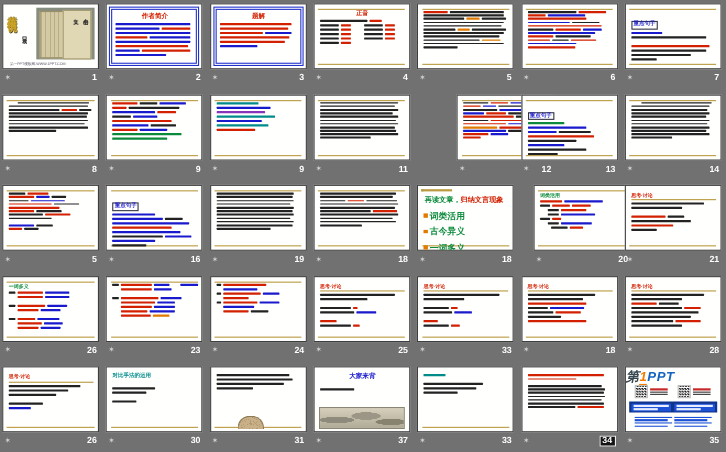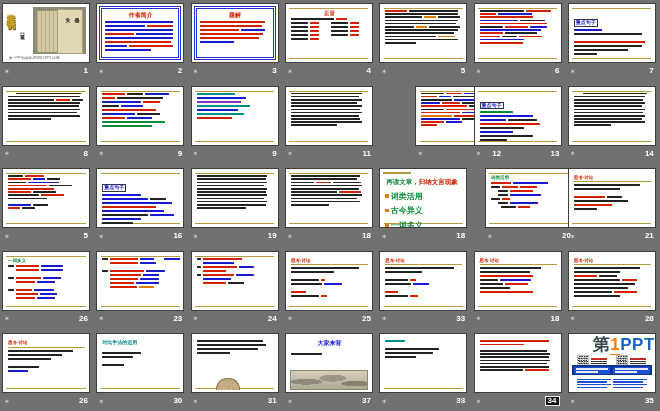--- a/index.html
+++ b/index.html
@@ -35,21 +35,21 @@
          border:1px solid #9a8f66;background-image:repeating-linear-gradient(90deg,rgba(60,45,10,.18) 0 1px,transparent 1px 4px);}
   .page2{position:absolute;right:3px;top:2px;width:24px;height:43px;background:#e0d7b4;border:1px solid #a89d72;}
   .page2 .vtext{position:absolute;right:2px;top:3px;writing-mode:vertical-rl;font-size:5px;color:#222;line-height:1.4;}
   .watermark{position:absolute;bottom:1px;left:6px;font-size:6px;transform:scale(.55);transform-origin:left bottom;
              color:#556;white-space:nowrap;}
   
   .m-ttl{font-size:6.5px;font-weight:bold;margin:3px 0 2px 1px;white-space:nowrap;}
   .m-item{display:flex;align-items:center;gap:2px;margin-top:3.5px;font-size:8px;font-weight:bold;}
   .m-bullet{width:3.5px;height:3.5px;flex:none;}
   
-  .logo{font-size:17px;font-weight:bold;text-align:right;margin-top:2px;letter-spacing:0.5px;line-height:1;}
+  .logo{font-size:12px;font-weight:bold;text-align:left;margin-top:2px;letter-spacing:0.5px;line-height:1;font-style:italic;}
   .logo u{text-decoration:none;border-bottom:1.5px solid #f57c00;}
   .qr-row{display:flex;justify-content:center;gap:9px;margin-top:2px;}
   .qr-grp{display:flex;gap:2px;align-items:center;}
   .qr{width:10px;height:10px;border:1px solid #bbb;
       background:repeating-conic-gradient(#111 0% 25%,#fff 0% 50%);background-size:2.5px 2.5px;}
   .qr-lines div{width:16px;height:1.3px;margin:1px 0;}
   .band{position:absolute;left:3px;right:3px;top:31px;height:10px;background:#10338c;display:flex;gap:3px;padding:1.5px 2px;box-sizing:border-box;}
   .band .bx2{flex:1;background:#1d51d6;position:relative;}
   .band .bx2 i{position:absolute;left:2px;right:2px;height:1.3px;background:#e8eeff;}
   .band .bx2 i.l1{top:1.5px;} .band .bx2 i.l2{top:4.5px;width:60%;}

